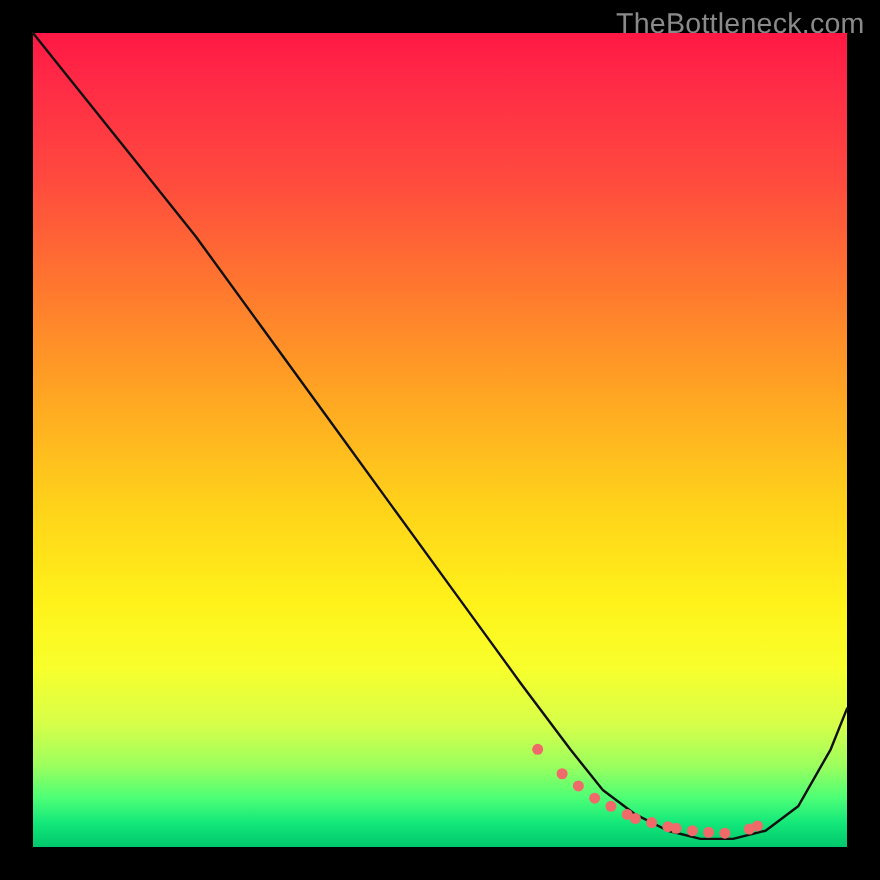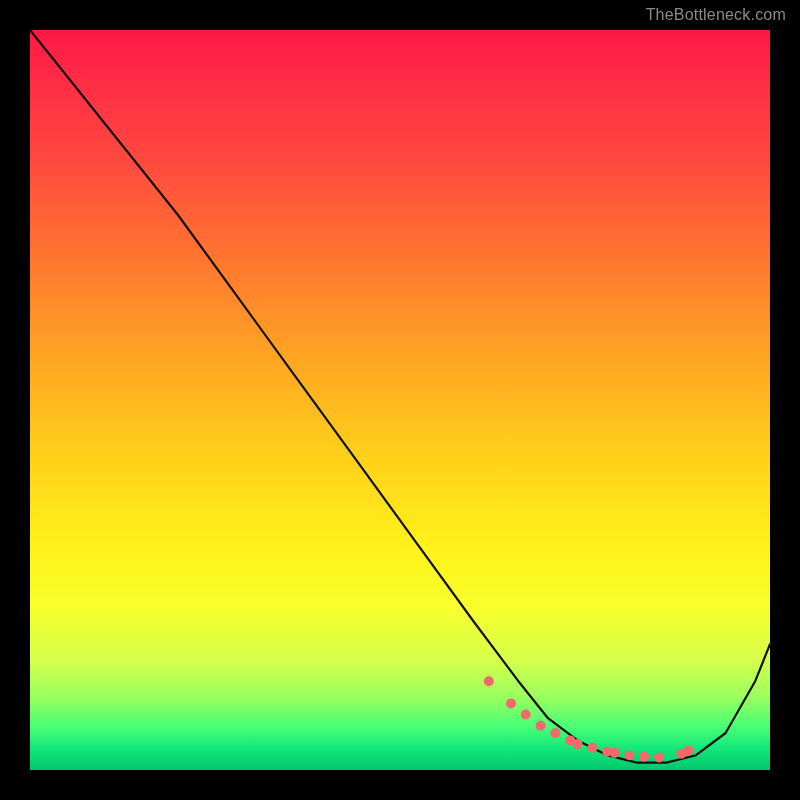--- a/index.html
+++ b/index.html
@@ -39,21 +39,21 @@
       #4cff76 94%,
       #14e87a 97%,
       #00c76c 100%
     );
   }
   .watermark {
     position: absolute;
     top: 6px;
     right: 14px;
     color: #8a8a8a;
-    font-size: 16px;
+    font-size: 26px;
     letter-spacing: 0.2px;
     user-select: none;
   }
   svg.curve {
     position: absolute;
     left: 0;
     top: 0;
     width: 740px;
     height: 740px;
     overflow: visible;

